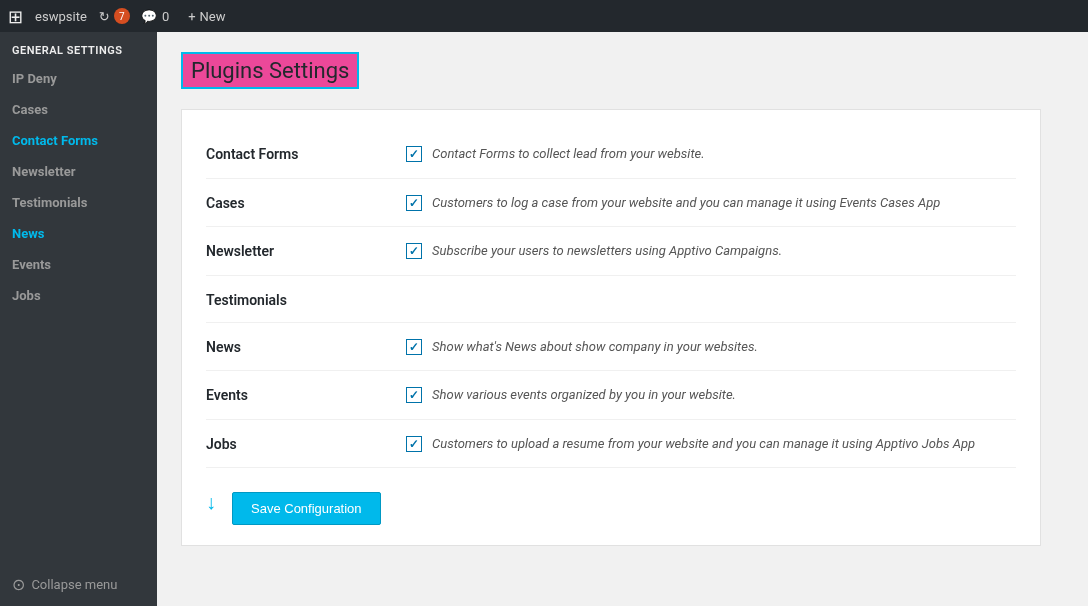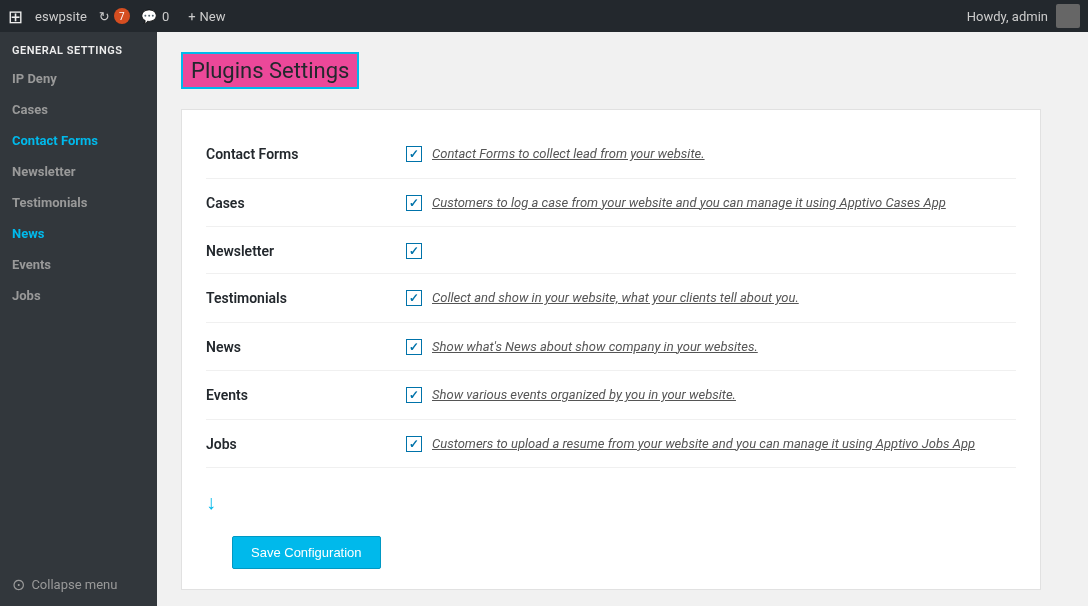--- a/index.html
+++ b/index.html
@@ -123,21 +123,20 @@
       align-items: flex-start;
       gap: 10px;
       flex: 1;
     }
 
     .plugin-desc {
       font-size: 13px;
       color: #555;
       font-style: italic;
       line-height: 1.5;
-      text-decoration: underline;
     }
 
     
     .wp-checkbox {
       width: 16px;
       height: 16px;
       border: 1px solid #0073aa;
       background: #fff;
       display: inline-flex;
       align-items: center;
@@ -162,45 +161,40 @@
 
     .save-btn {
       background: #00b9eb;
       color: #fff;
       border: 1px solid #0098c3;
       padding: 8px 18px;
       font-size: 13px;
       cursor: pointer;
       border-radius: 2px;
       font-weight: 500;
-      margin-top: 44px;
     }
   </style>
 </head>
 <body>
 
 <div id="wpadminbar">
   <span class="adminbar-logo">⊞</span>
   <span class="adminbar-item">eswpsite</span>
   <span class="adminbar-item">
     <span>↻</span>
     <span class="updates-badge">7</span>
   </span>
   <span class="adminbar-item">
     <span>💬</span>
     <span>0</span>
   </span>
   <span class="adminbar-item new-btn">
     <span>+</span>
     <span>New</span>
   </span>
-  <div class="adminbar-right">
-    <span>Howdy, admin</span>
-    <span class="adminbar-avatar"></span>
-  </div>
 </div>
 
 <div id="main-layout">
 
   <nav id="sidebar">
     <div class="sidebar-section-header">General Settings</div>
 
     <a class="sidebar-item">IP Deny</a>
     <a class="sidebar-item">Cases</a>
     <a class="sidebar-item active-text">Contact Forms</a>
@@ -227,37 +221,34 @@
         <div class="plugin-check-desc">
           <div class="wp-checkbox checked"></div>
           <span class="plugin-desc">Contact Forms to collect lead from your website.</span>
         </div>
       </div>
 
       <div class="plugin-row">
         <div class="plugin-label">Cases</div>
         <div class="plugin-check-desc">
           <div class="wp-checkbox checked"></div>
-          <span class="plugin-desc">Customers to log a case from your website and you can manage it using Apptivo Cases App</span>
+          <span class="plugin-desc">Customers to log a case from your website and you can manage it using Events Cases App</span>
         </div>
       </div>
 
       <div class="plugin-row">
         <div class="plugin-label">Newsletter</div>
         <div class="plugin-check-desc">
           <div class="wp-checkbox checked"></div>
+          <span class="plugin-desc">Subscribe your users to newsletters using Apptivo Campaigns.</span>
         </div>
       </div>
 
       <div class="plugin-row">
         <div class="plugin-label">Testimonials</div>
-        <div class="plugin-check-desc">
-          <div class="wp-checkbox checked"></div>
-          <span class="plugin-desc">Collect and show in your website, what your clients tell about you.</span>
-        </div>
       </div>
 
       <div class="plugin-row">
         <div class="plugin-label">News</div>
         <div class="plugin-check-desc">
           <div class="wp-checkbox checked"></div>
           <span class="plugin-desc">Show what's News about show company in your websites.</span>
         </div>
       </div>
 

